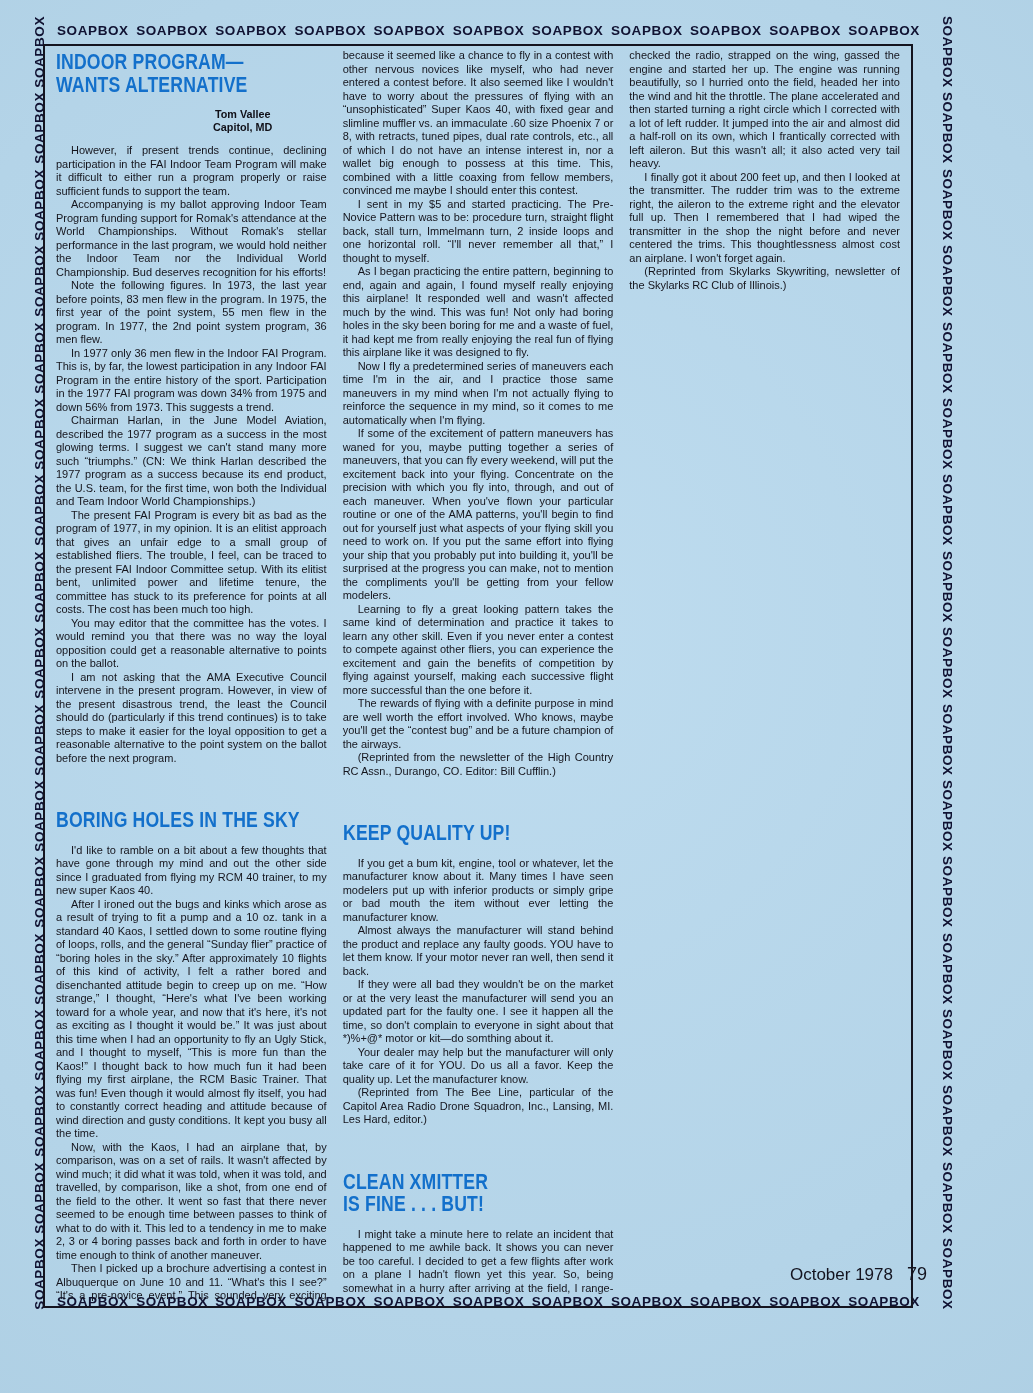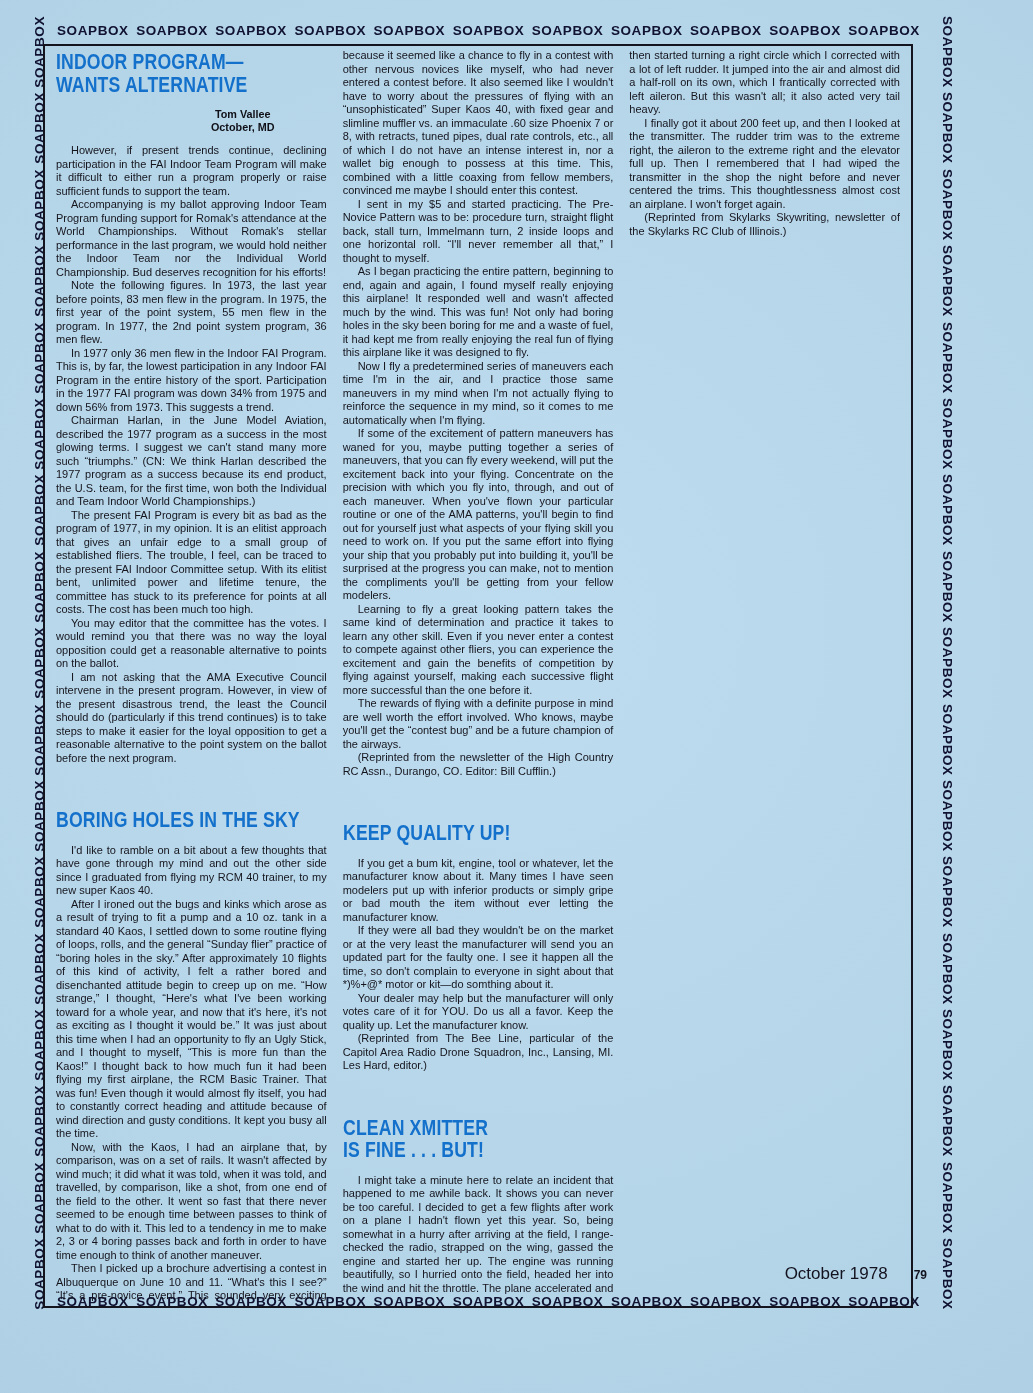--- a/index.html
+++ b/index.html
@@ -64,21 +64,21 @@
     font-weight: 700; font-size: 10.8px; line-height: 13px;
     color: #101018;
   }
   .columns p { margin: 0; text-indent: 15px; }
 
   .footer {
     position: absolute; top: 1264px; right: 106px;
     color: #13131f; font-size: 17px;
     display: flex; align-items: baseline; gap: 14px;
   }
-  .footer .pgnum { font-weight: 700; font-size: 12px; margin-left: 12px; }
+  .footer .pgnum { font-weight: 400; font-size: 18px; }
 </style>
 </head>
 <body>
 
 <div class="page">
 
   <div id="border-top" class="border-strip border-top">
       <span class="border-word">SOAPBOX</span>
       <span class="border-word">SOAPBOX</span>
       <span class="border-word">SOAPBOX</span>
@@ -145,21 +145,21 @@
 
   <div class="content-frame">
     <div id="article-flow" class="columns">
         <article>
           <h2 class="headline">
             <div class="hline">INDOOR PROGRAM—</div>
             <div class="hline">WANTS ALTERNATIVE</div>
           </h2>
           <div class="byline">
             <div>Tom Vallee</div>
-            <div>October, MD</div>
+            <div>Capitol, MD</div>
           </div>
           <p>However, if present trends continue, declining participation in the FAI Indoor Team Program will make it difficult to either run a program properly or raise sufficient funds to support the team.</p>
           <p>Accompanying is my ballot approving Indoor Team Program funding support for Romak's attendance at the World Championships. Without Romak's stellar performance in the last program, we would hold neither the Indoor Team nor the Individual World Championship. Bud deserves recognition for his efforts!</p>
           <p>Note the following figures. In 1973, the last year before points, 83 men flew in the program. In 1975, the first year of the point system, 55 men flew in the program. In 1977, the 2nd point system program, 36 men flew.</p>
           <p>In 1977 only 36 men flew in the Indoor FAI Program. This is, by far, the lowest participation in any Indoor FAI Program in the entire history of the sport. Participation in the 1977 FAI program was down 34% from 1975 and down 56% from 1973. This suggests a trend.</p>
           <p>Chairman Harlan, in the June Model Aviation, described the 1977 program as a success in the most glowing terms. I suggest we can't stand many more such “triumphs.” (CN: We think Harlan described the 1977 program as a success because its end product, the U.S. team, for the first time, won both the Individual and Team Indoor World Championships.)</p>
           <p>The present FAI Program is every bit as bad as the program of 1977, in my opinion. It is an elitist approach that gives an unfair edge to a small group of established fliers. The trouble, I feel, can be traced to the present FAI Indoor Committee setup. With its elitist bent, unlimited power and lifetime tenure, the committee has stuck to its preference for points at all costs. The cost has been much too high.</p>
           <p>You may editor that the committee has the votes. I would remind you that there was no way the loyal opposition could get a reasonable alternative to points on the ballot.</p>
           <p>I am not asking that the AMA Executive Council intervene in the present program. However, in view of the present disastrous trend, the least the Council should do (particularly if this trend continues) is to take steps to make it easier for the loyal opposition to get a reasonable alternative to the point system on the ballot before the next program.</p>
         </article>
@@ -177,22 +177,23 @@
           <p>If some of the excitement of pattern maneuvers has waned for you, maybe putting together a series of maneuvers, that you can fly every weekend, will put the excitement back into your flying. Concentrate on the precision with which you fly into, through, and out of each maneuver. When you've flown your particular routine or one of the AMA patterns, you'll begin to find out for yourself just what aspects of your flying skill you need to work on. If you put the same effort into flying your ship that you probably put into building it, you'll be surprised at the progress you can make, not to mention the compliments you'll be getting from your fellow modelers.</p>
           <p>Learning to fly a great looking pattern takes the same kind of determination and practice it takes to learn any other skill. Even if you never enter a contest to compete against other fliers, you can experience the excitement and gain the benefits of competition by flying against yourself, making each successive flight more successful than the one before it.</p>
           <p>The rewards of flying with a definite purpose in mind are well worth the effort involved. Who knows, maybe you'll get the “contest bug” and be a future champion of the airways.</p>
           <p>(Reprinted from the newsletter of the High Country RC Assn., Durango, CO. Editor: Bill Cufflin.)</p>
         </article>
         <article>
           <h2 class="headline">
             <div class="hline">KEEP QUALITY UP!</div>
           </h2>
           <p>If you get a bum kit, engine, tool or whatever, let the manufacturer know about it. Many times I have seen modelers put up with inferior products or simply gripe or bad mouth the item without ever letting the manufacturer know.</p>
+          <p>Almost always the manufacturer will stand behind the product and replace any faulty goods. YOU have to let them know. If your motor never ran well, then send it back.</p>
           <p>If they were all bad they wouldn't be on the market or at the very least the manufacturer will send you an updated part for the faulty one. I see it happen all the time, so don't complain to everyone in sight about that *)%+@* motor or kit—do somthing about it.</p>
-          <p>Your dealer may help but the manufacturer will only votes care of it for YOU. Do us all a favor. Keep the quality up. Let the manufacturer know.</p>
+          <p>Your dealer may help but the manufacturer will only take care of it for YOU. Do us all a favor. Keep the quality up. Let the manufacturer know.</p>
           <p>(Reprinted from The Bee Line, particular of the Capitol Area Radio Drone Squadron, Inc., Lansing, MI. Les Hard, editor.)</p>
         </article>
         <article>
           <h2 class="headline">
             <div class="hline">CLEAN XMITTER</div>
             <div class="hline">IS FINE . . . BUT!</div>
           </h2>
           <p>I might take a minute here to relate an incident that happened to me awhile back. It shows you can never be too careful. I decided to get a few flights after work on a plane I hadn't flown yet this year. So, being somewhat in a hurry after arriving at the field, I range-checked the radio, strapped on the wing, gassed the engine and started her up. The engine was running beautifully, so I hurried onto the field, headed her into the wind and hit the throttle. The plane accelerated and then started turning a right circle which I corrected with a lot of left rudder. It jumped into the air and almost did a half-roll on its own, which I frantically corrected with left aileron. But this wasn't all; it also acted very tail heavy.</p>
           <p>I finally got it about 200 feet up, and then I looked at the transmitter. The rudder trim was to the extreme right, the aileron to the extreme right and the elevator full up. Then I remembered that I had wiped the transmitter in the shop the night before and never centered the trims. This thoughtlessness almost cost an airplane. I won't forget again.</p>
           <p>(Reprinted from Skylarks Skywriting, newsletter of the Skylarks RC Club of Illinois.)</p>

